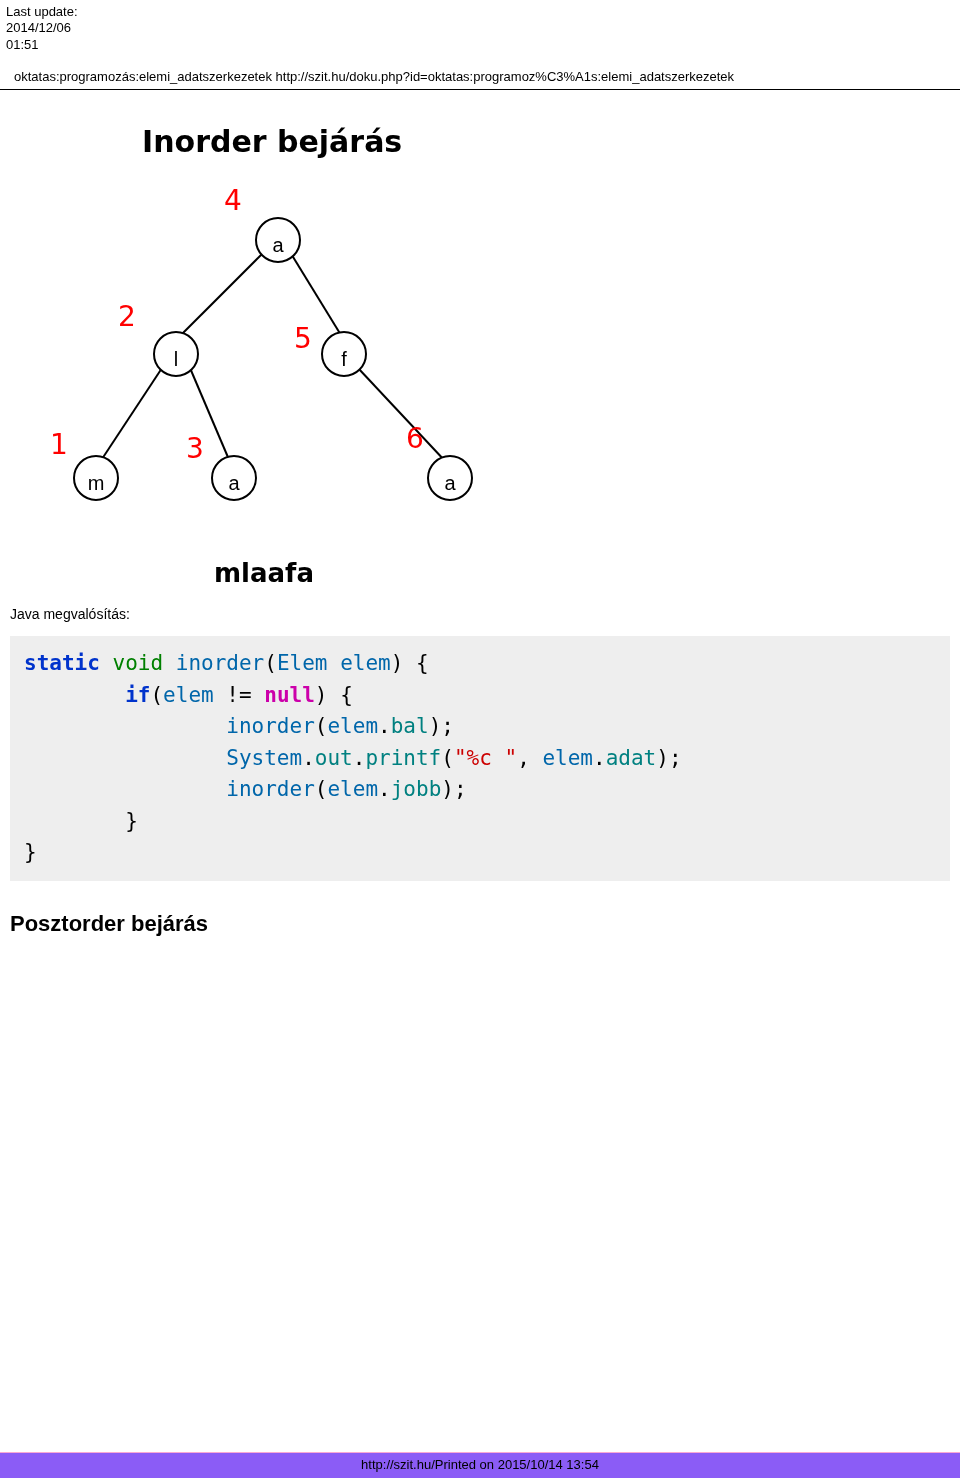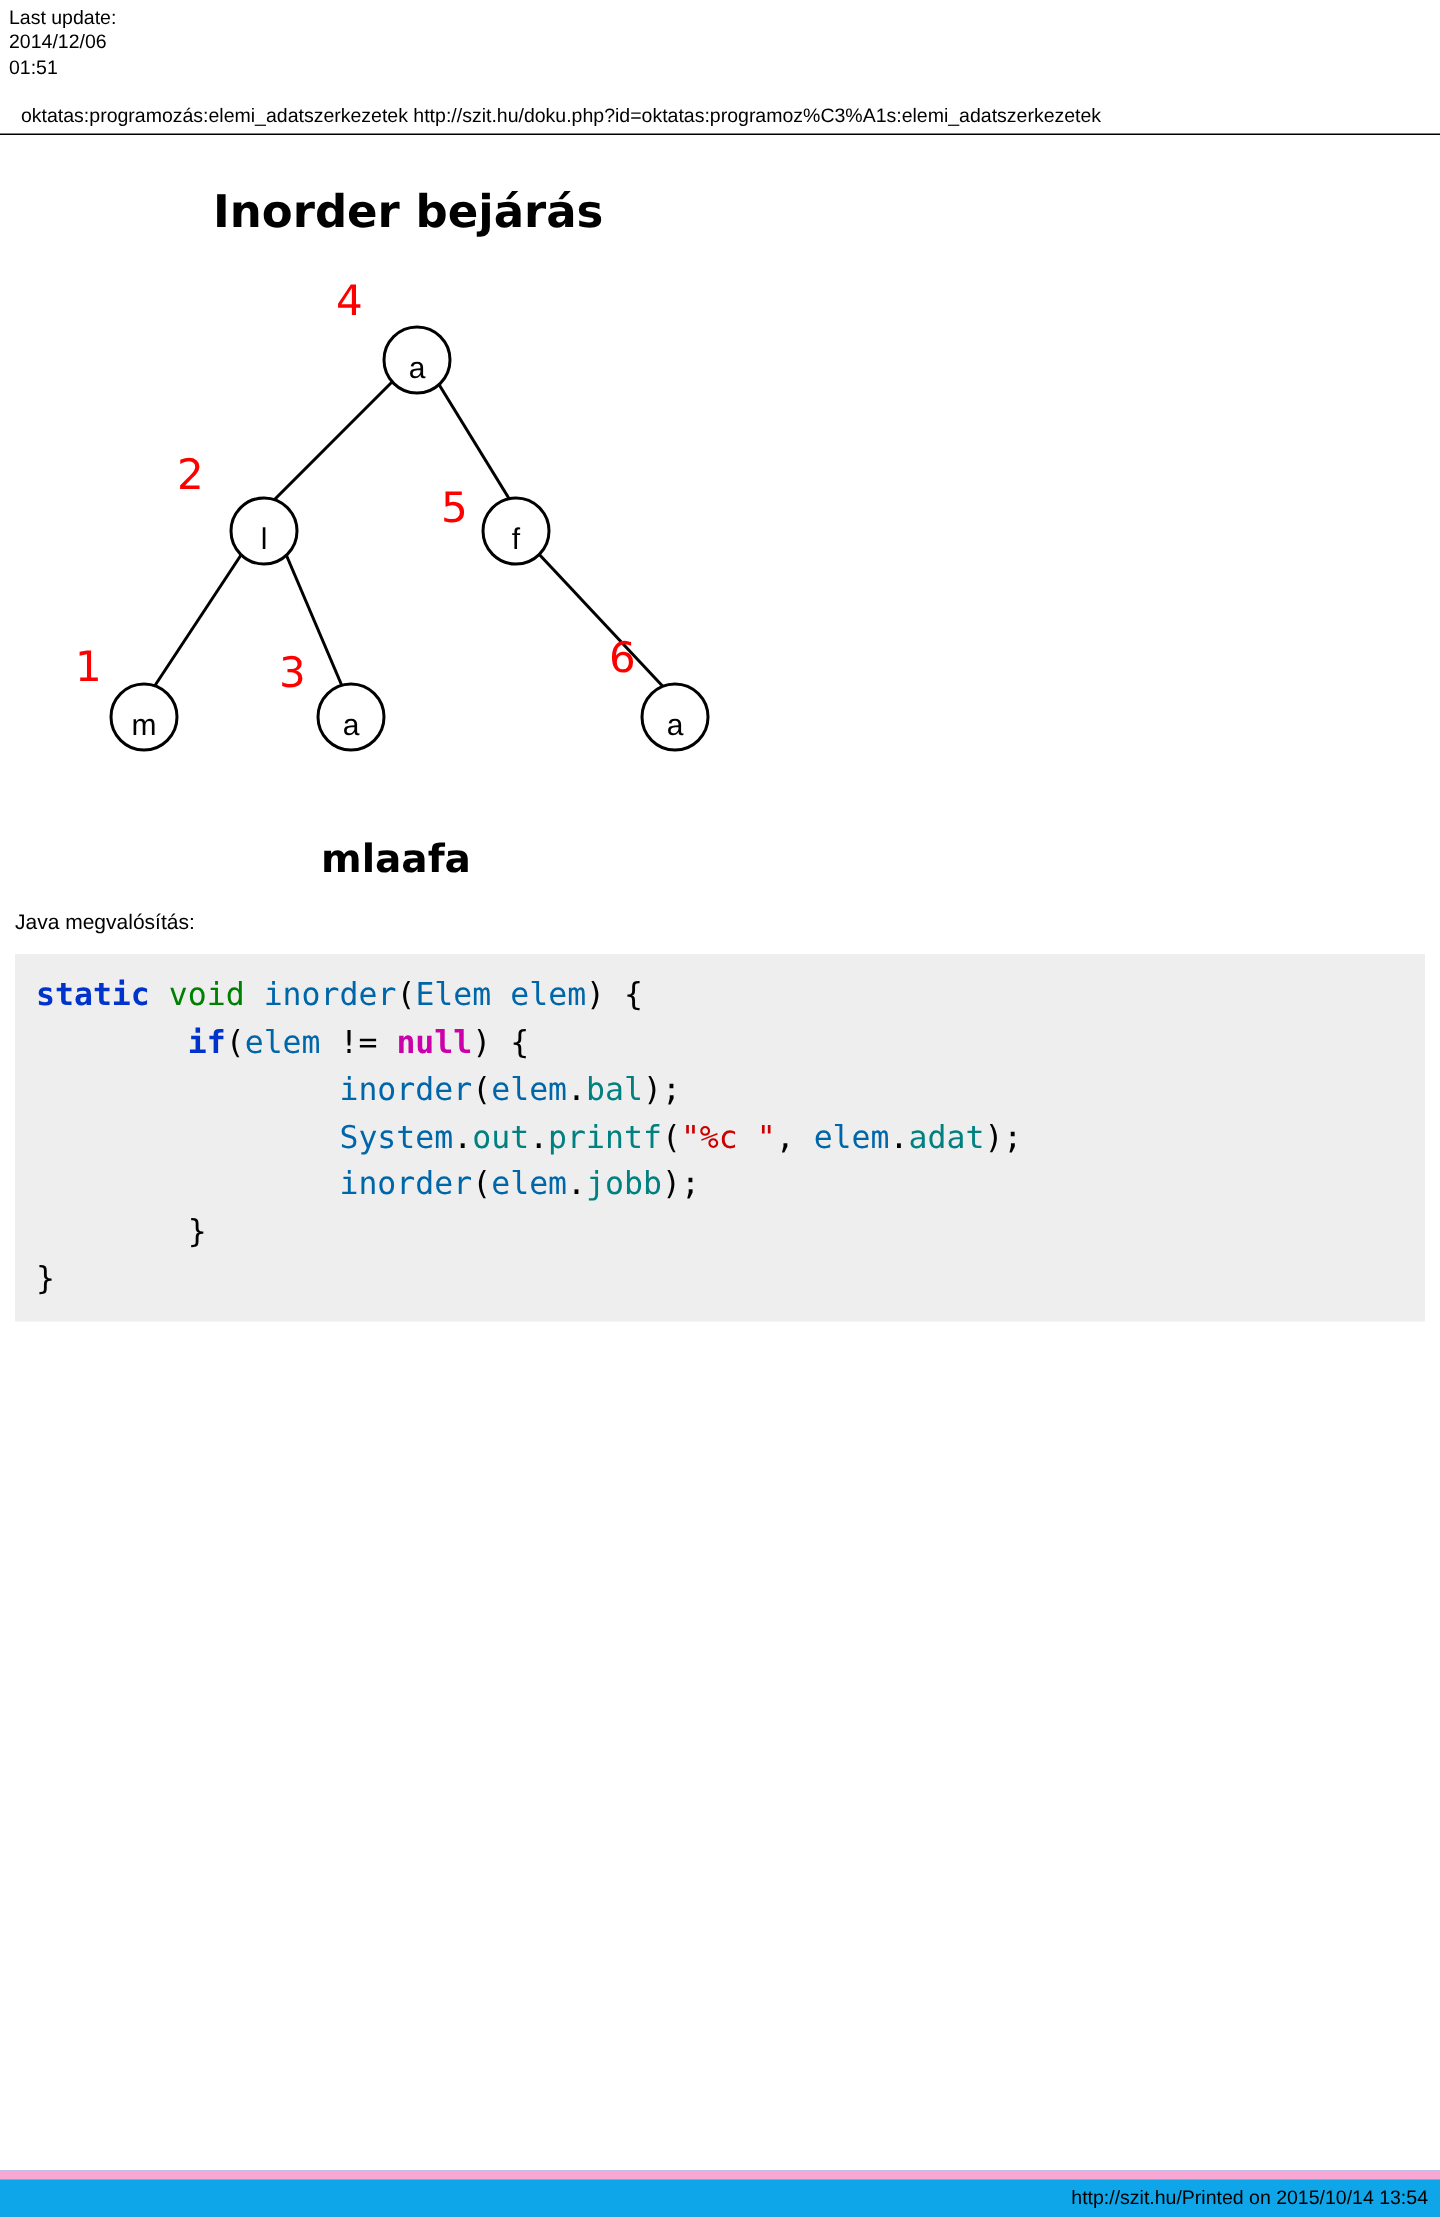--- a/index.html
+++ b/index.html
@@ -94,26 +94,26 @@
     font-size: 17px;
   }
   ul.doclist li {
     margin-bottom: 2px;
   }
   .footer {
     position: absolute;
     left: 0;
     right: 0;
     bottom: 0;
-    border-top: 6px solid #f9a8d4;
+    border-top: 1px solid #f9a8d4;
     font-size: 13px;
     padding: 4px 8px 6px 8px;
     display: flex;
-    justify-content: flex-end;
-    background: #0ea5e9;
+    justify-content: center;
+    background: #8b5cf6;
   }
   .page-wrap {
     position: relative;
     width: 960px;
     height: 1478px;
     box-sizing: border-box;
   }
 </style>
 </head>
 <body>
@@ -177,20 +177,21 @@
     <div class="section-label">Java megvalósítás:</div>
 
     <pre class="code"><span class="kw-blue">static</span> <span class="kw-green">void</span> <span class="fn-teal">inorder</span>(<span class="fn-teal">Elem</span> <span class="fn-teal">elem</span>) {
         <span class="kw-blue">if</span>(<span class="fn-teal">elem</span> != <span class="num-pink bold">null</span>) {
                 <span class="fn-teal">inorder</span>(<span class="fn-teal">elem</span>.<span class="field-teal">bal</span>);
                 <span class="fn-teal">System</span>.<span class="field-teal">out</span>.<span class="field-teal">printf</span>(<span class="str-red">"%c "</span>, <span class="fn-teal">elem</span>.<span class="field-teal">adat</span>);
                 <span class="fn-teal">inorder</span>(<span class="fn-teal">elem</span>.<span class="field-teal">jobb</span>);
         }
 }</pre>
 
+    <h3 class="subhead">Posztorder bejárás</h3>
 
 
   </div>
 
   <div class="footer">
     <span>http://szit.hu/</span>
     <span>Printed on 2015/10/14 13:54</span>
   </div>
 
 </div>

